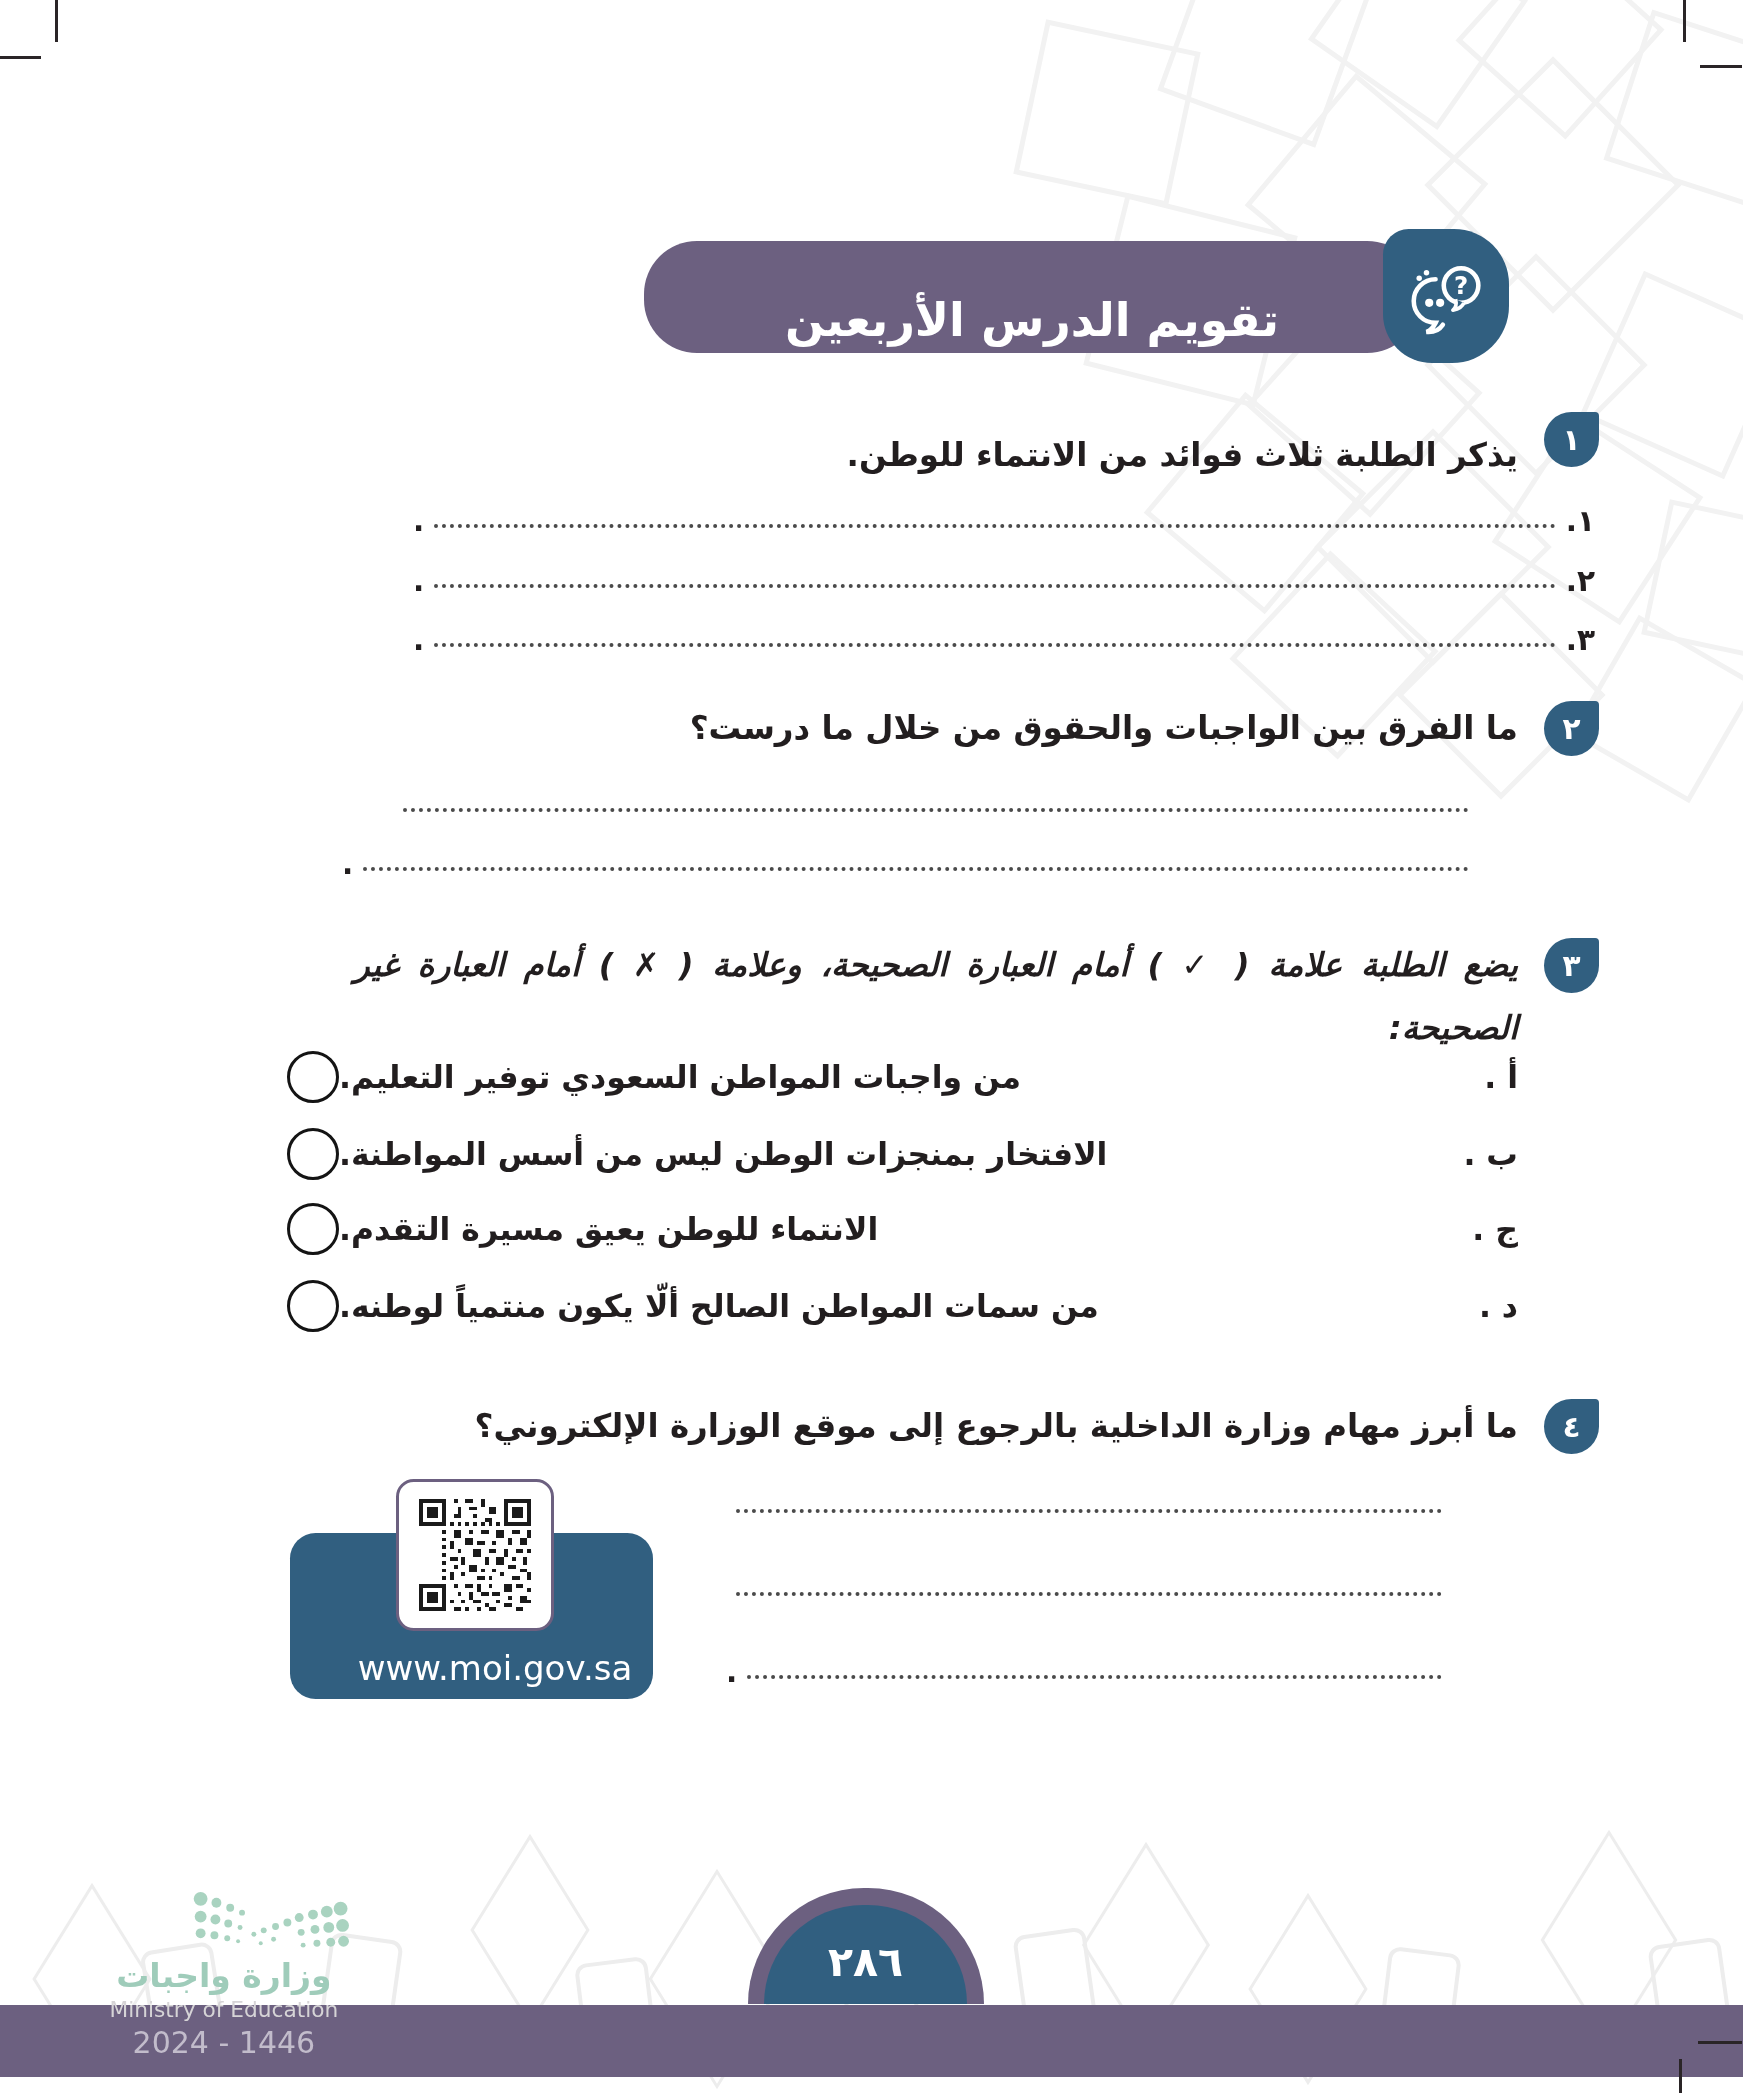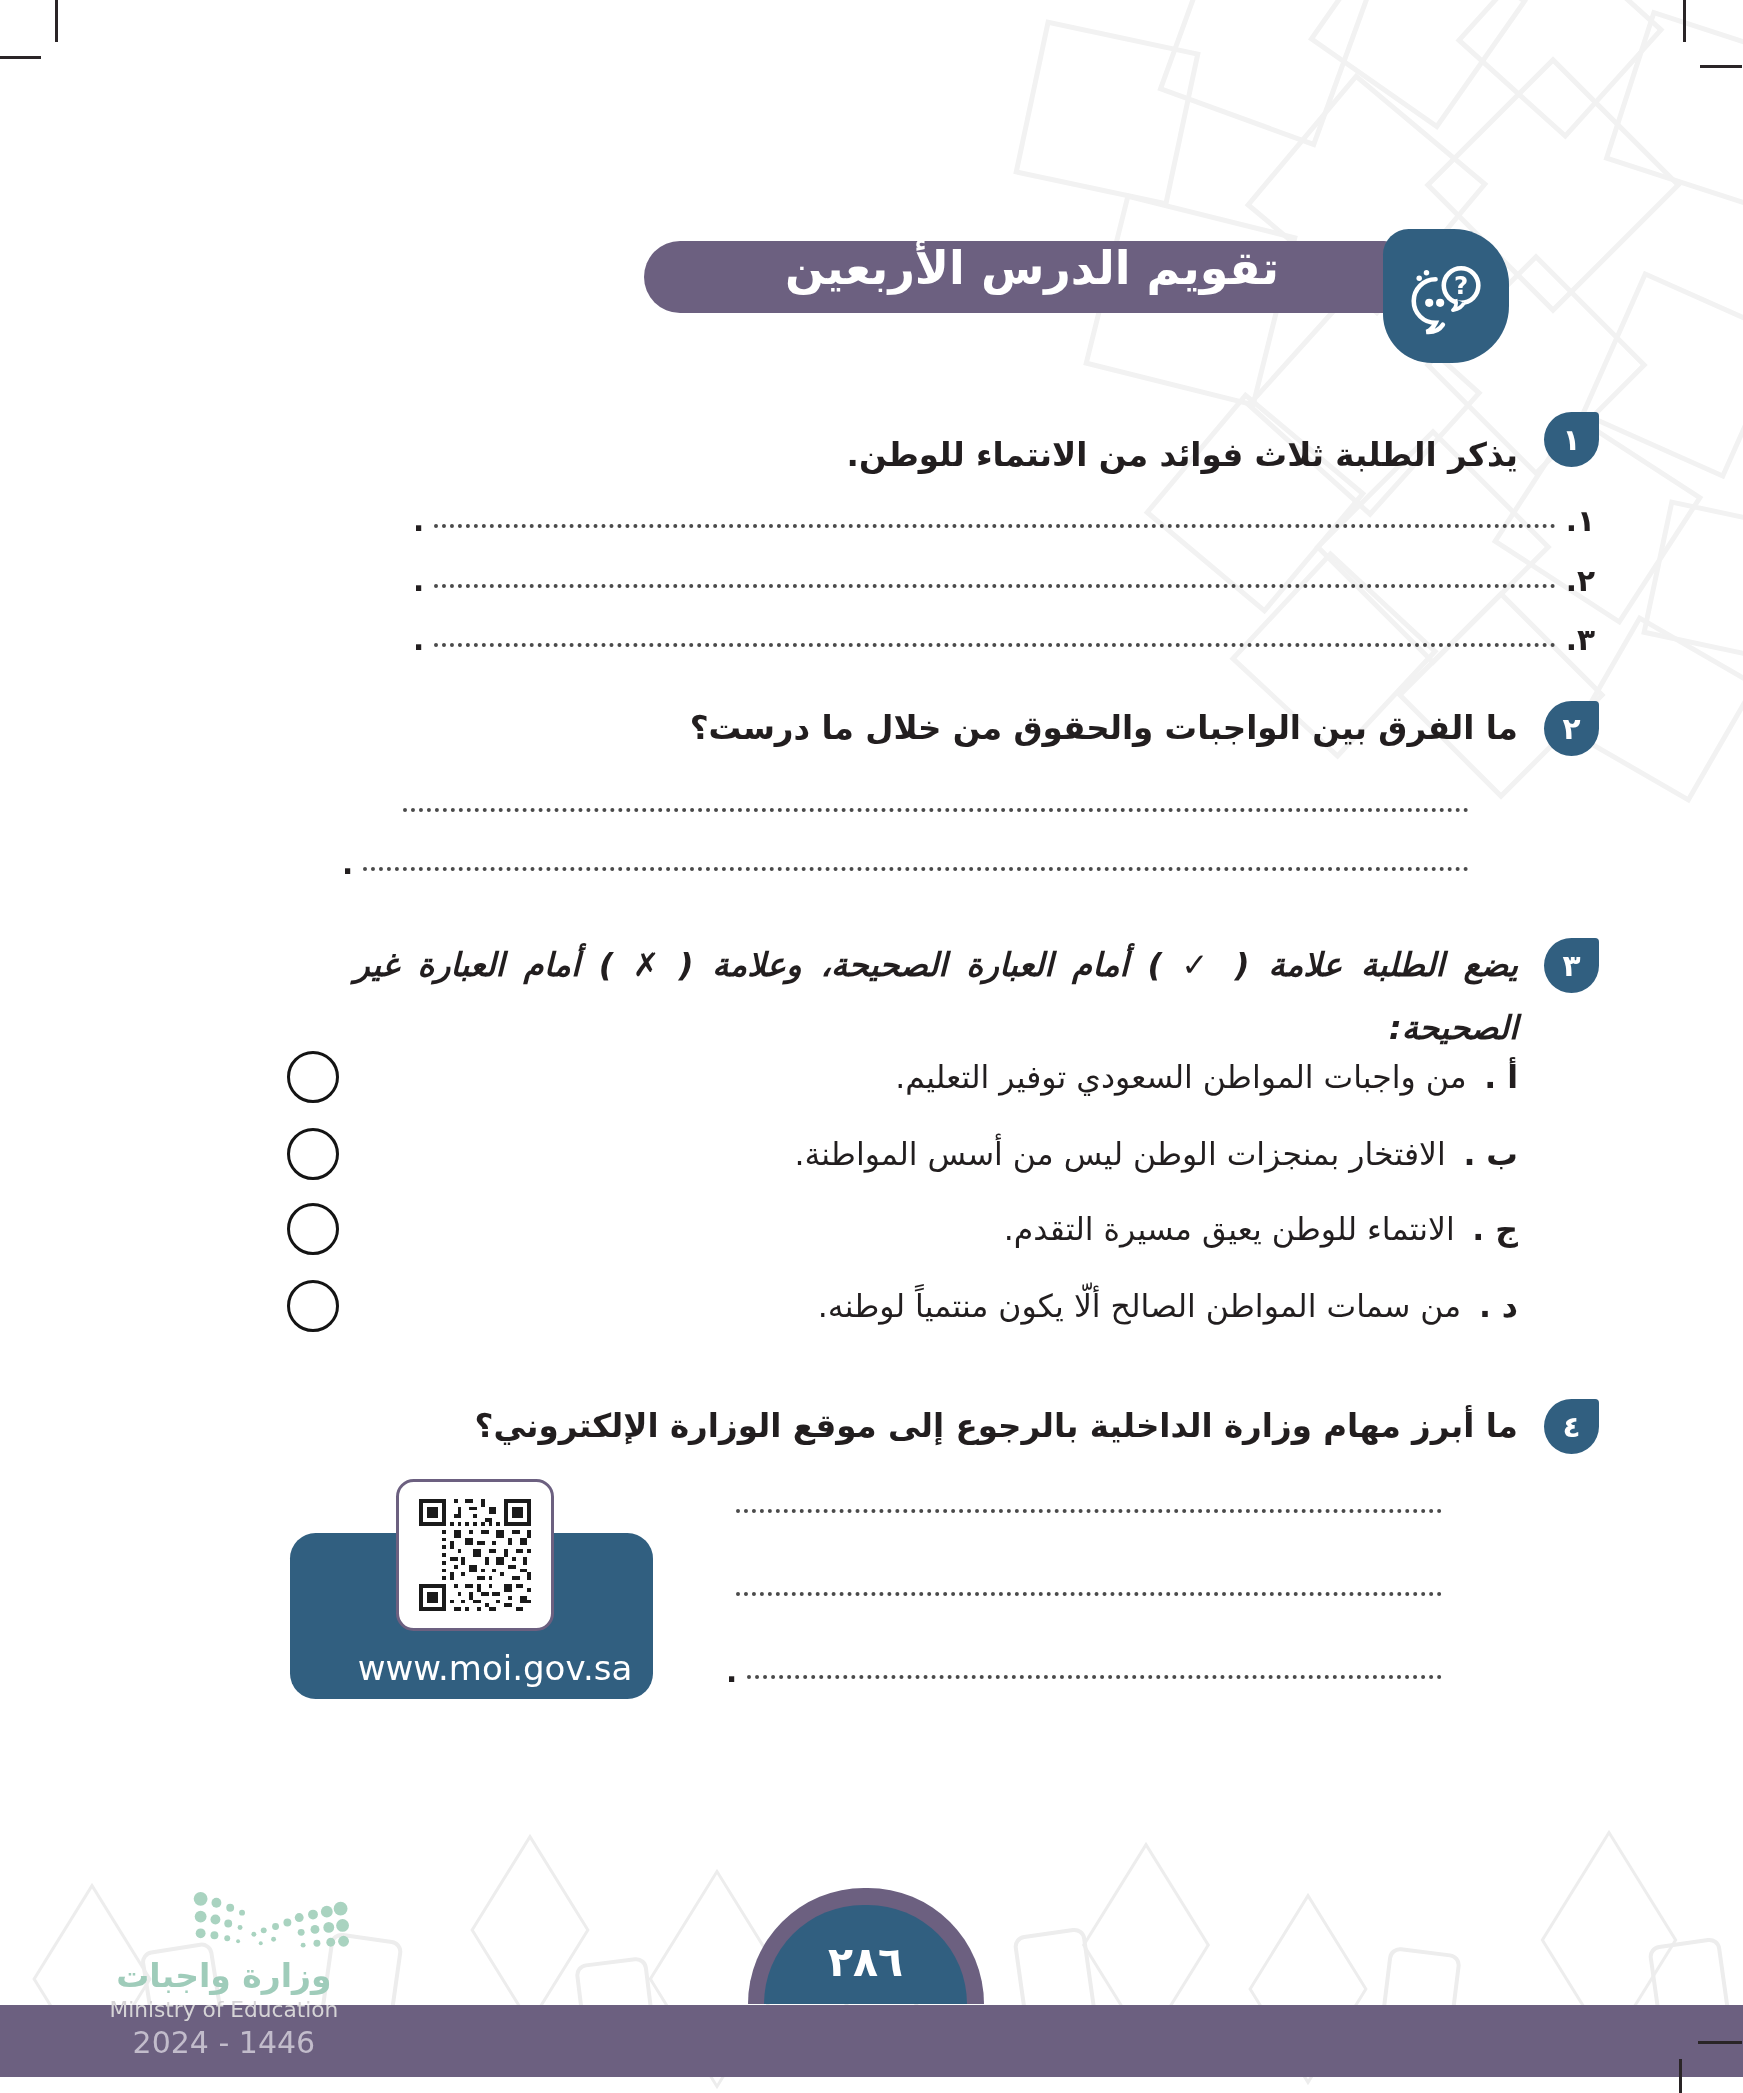--- a/index.html
+++ b/index.html
@@ -8,23 +8,23 @@
     overflow:hidden;font-family:"DejaVu Sans",sans-serif;color:#221e1f;direction:rtl;
   }
   
   .sq{position:absolute;border:5.9px solid #f2f2f2;z-index:0;}
   .dmd{position:absolute;border:4.9px solid #ededed;z-index:0;}
   .rrect{position:absolute;border:4.9px solid #ededed;border-radius:11.8px;z-index:0;}
   
   .crop{position:absolute;background:#2a2527;z-index:7;}
   
   .banner{
-    position:absolute;left:645px;top:241px;width:776px;height:72px;
+    position:absolute;left:645px;top:241px;width:776px;height:112px;
     background:#6c6080;border-radius:53px;z-index:3;
-    display:flex;align-items:flex-start;justify-content:center;
+    display:flex;align-items:flex-end;justify-content:center;
   }
   .banner-title{color:#ffffff;font-size:46px;font-weight:bold;letter-spacing:0;padding-bottom:5.9px;}
   .header-icon{
     position:absolute;left:1384px;top:229px;width:126px;height:134px;
     background:#315f80;border-radius:25.6px 55px 57px 49px;z-index:4;
     display:flex;align-items:center;justify-content:center;
   }
   
   .q-badge{
     position:absolute;width:55px;height:55px;background:#315f80;color:#fff;
@@ -43,21 +43,21 @@
   }
   .line-num{font-size:29.6px;font-weight:bold;line-height:29.6px;}
   .dotfill{flex:1;border-bottom:4.9px dotted #4a4a4a;margin:0 9.9px 8.9px 9.9px;}
   .end-dot{font-size:29.6px;font-weight:bold;line-height:29.6px;}
   
   .opt{
     position:absolute;right:225px;left:288px;height:53px;z-index:2;
     display:flex;direction:rtl;align-items:center;
   }
   .opt-label{font-size:31.5px;font-weight:bold;margin-left:17.7px;}
-  .opt-text{font-size:31.5px;font-weight:normal;flex:1;text-align:right;}
+  .opt-text{font-size:31.5px;font-weight:bold;flex:1;text-align:left;}
   .opt-circle{
     width:46px;height:46px;border:3.9px solid #141414;border-radius:50%;
     background:#fff;flex:0 0 auto;
   }
   
   .qr-wrap{position:absolute;left:291px;top:1473px;width:364px;height:229px;z-index:2;}
   .qr-blue{
     position:absolute;left:0;top:60px;width:363px;height:166px;background:#315f80;border-radius:25.6px;
   }
   .qr-box{

